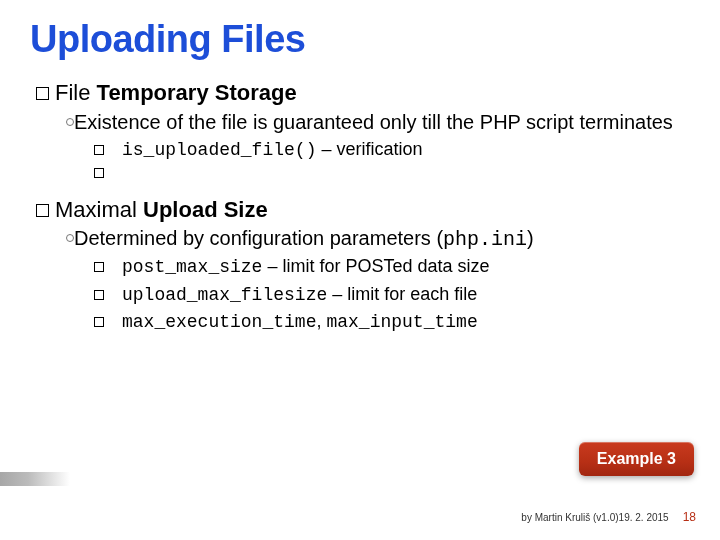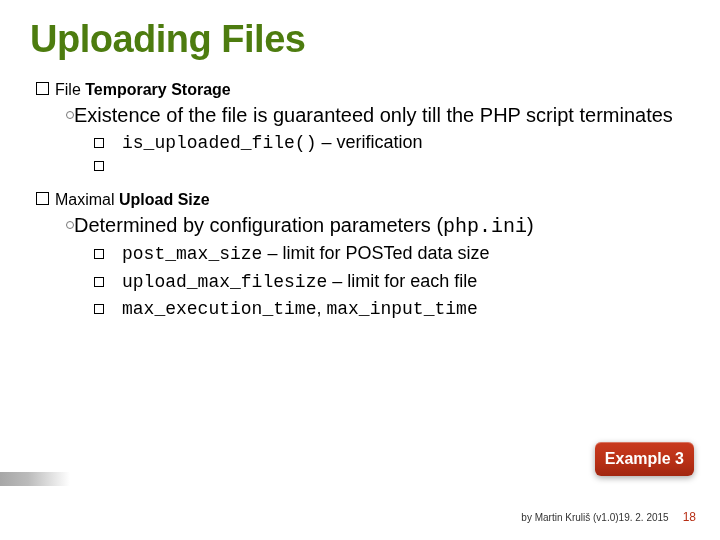--- a/index.html
+++ b/index.html
@@ -1,28 +1,28 @@
 <!DOCTYPE html>
 <html><head>
 <meta charset="utf-8">
 <style>
   * { margin: 0; padding: 0; box-sizing: border-box; }
   html, body { width: 720px; height: 540px; font-family: "Segoe UI", Tahoma, sans-serif; background: #fff; color: #000; overflow: hidden; }
   .slide { position: relative; width: 720px; height: 540px; padding: 18px 30px 0 30px; }
-  .title { font-size: 38px; font-weight: 700; color: #4d7c0f; letter-spacing: -0.5px; margin-bottom: 18px; }
-  .l1 { margin-left: 6px; font-size: 16px; font-weight: 400; line-height: 1.25; display: flex; align-items: baseline; gap: 6px; margin-top: 10px; }
+  .title { font-size: 38px; font-weight: 700; color: #1d4ed8; letter-spacing: -0.5px; margin-bottom: 18px; }
+  .l1 { margin-left: 6px; font-size: 22px; font-weight: 400; line-height: 1.25; display: flex; align-items: baseline; gap: 6px; margin-top: 10px; }
   .l1 .bullet-sq { width: 13px; height: 13px; border: 1.5px solid #000; display: inline-block; flex: 0 0 auto; margin-top: 3px; }
   .l1 .txt { font-weight: 400; }
   .l1 .bold { font-weight: 600; }
   .l2 { margin-left: 36px; font-size: 20px; line-height: 1.25; display: flex; gap: 0; margin-top: 3px; }
   .l2 .ring { width: 8px; height: 8px; border: 1.5px solid #777; border-radius: 50%; flex: 0 0 auto; margin-top: 8px; }
   .l3 { margin-left: 64px; font-size: 18px; line-height: 1.35; display: flex; align-items: baseline; gap: 18px; margin-top: 2px; }
   .l3 .bullet-sq { width: 10px; height: 10px; border: 1.3px solid #000; display: inline-block; flex: 0 0 auto; margin-top: 4px; }
   .code { font-family: "Courier New", monospace; }
-  .badge { position: absolute; right: 26px; bottom: 64px; padding: 8px 10px; background: linear-gradient(#c93a1e,#b72f15 60%,#a12610); color: #fff; font-weight: 700; font-size: 16px; border-radius: 6px; box-shadow: 0 2px 6px rgba(0,0,0,0.35), inset 0 1px 0 rgba(255,255,255,0.3); }
+  .badge { position: absolute; right: 26px; bottom: 64px; padding: 8px 18px; background: linear-gradient(#c93a1e,#b72f15 60%,#a12610); color: #fff; font-weight: 700; font-size: 16px; border-radius: 6px; box-shadow: 0 2px 6px rgba(0,0,0,0.35), inset 0 1px 0 rgba(255,255,255,0.3); }
   .footer { position: absolute; bottom: 16px; right: 20px; left: 0; font-size: 10px; color: #333; display: flex; justify-content: flex-end; align-items: center; padding-right: 4px; }
   .footer .pnum { color: #b72f15; font-weight: 400; font-size: 12px; margin-left: 14px; }
   .accent { position: absolute; left: 0; bottom: 54px; width: 70px; height: 14px; background: linear-gradient(90deg, #222 0%, #555 40%, rgba(0,0,0,0) 100%); opacity: 0.4; }
 </style>
 </head>
 <body>
 
 <div class="slide">
 
   <div class="title">Uploading Files</div>

